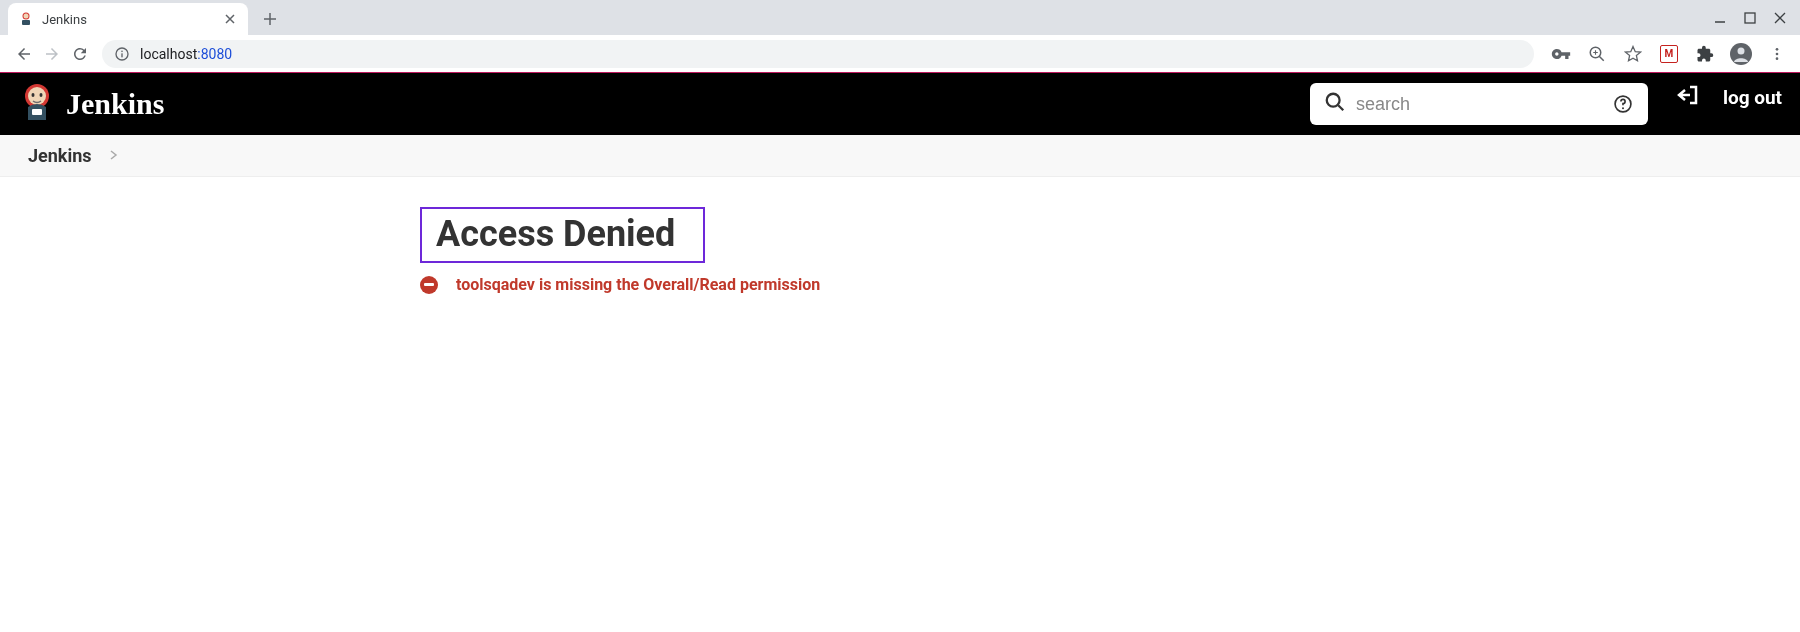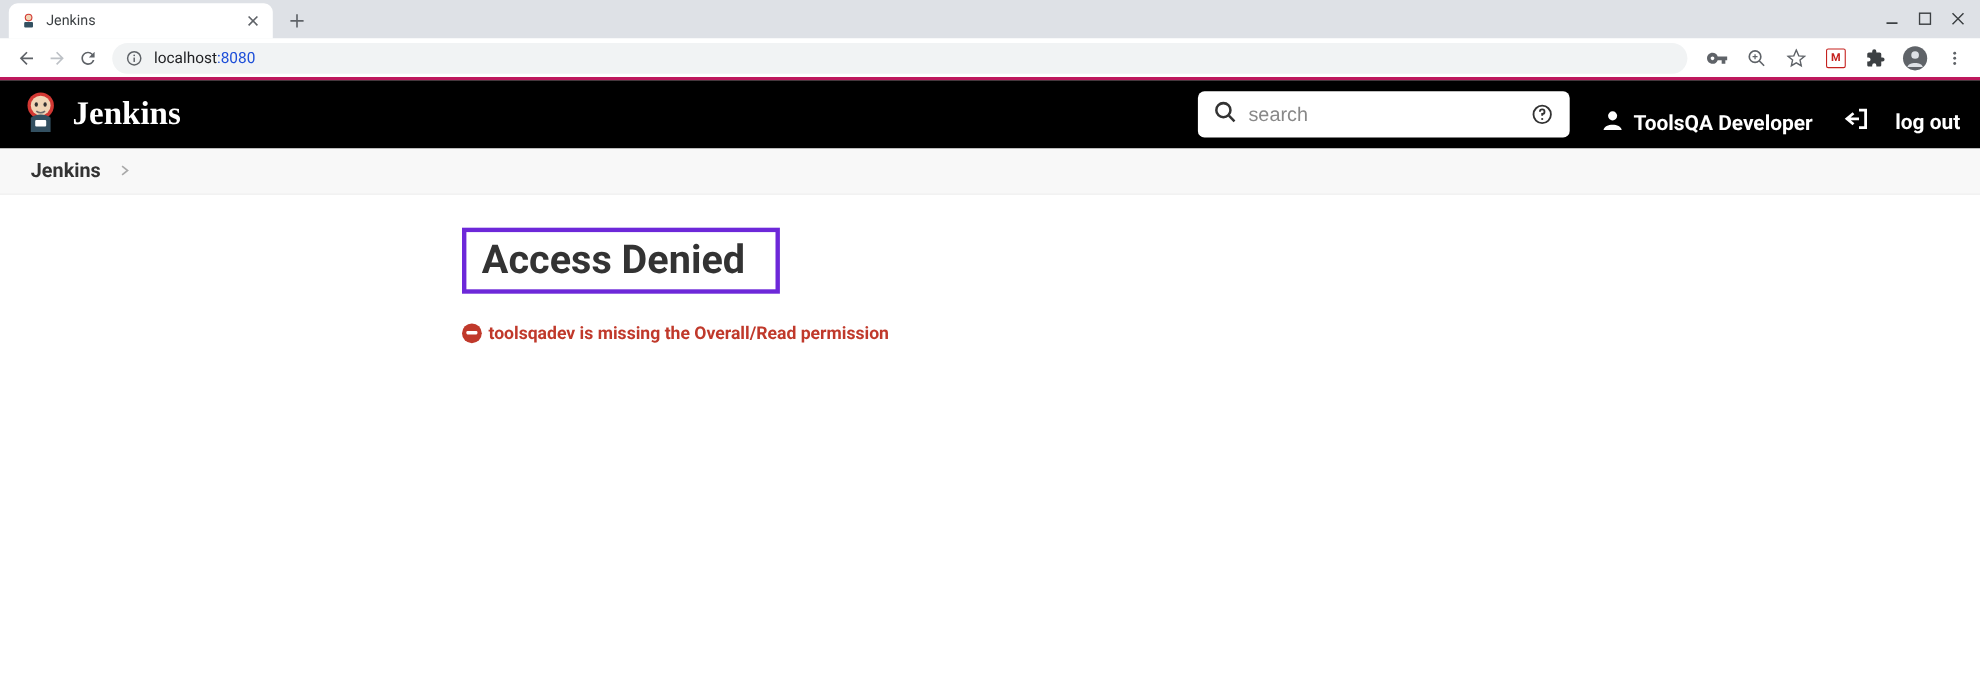--- a/index.html
+++ b/index.html
@@ -78,21 +78,21 @@
       cursor: pointer;
       font-size: 14px;
     }
     
     .address-row {
       background: #fff;
       height: 38px;
       display: flex;
       align-items: center;
       padding: 0 10px;
-      border-bottom: 3px solid #be185d;
+      border-bottom: 1px solid #be185d;
     }
     .nav-btn {
       width: 28px;
       height: 28px;
       display: flex;
       align-items: center;
       justify-content: center;
       color: #5f6368;
       cursor: pointer;
       border-radius: 50%;
@@ -170,21 +170,21 @@
     }
     .jenkins-logo-text {
       color: #fff;
       font-size: 30px;
       font-weight: bold;
       font-family: Georgia, serif;
     }
     .jenkins-header-right {
       margin-left: auto;
       display: flex;
-      align-items: flex-end;
+      align-items: flex-start;
       gap: 28px;
     }
     .search-box {
       background: #fff;
       border-radius: 6px;
       height: 42px;
       width: 338px;
       display: flex;
       align-items: center;
       padding: 0 14px;
@@ -245,34 +245,34 @@
     .breadcrumb-sep {
       margin-left: 18px;
       color: #999;
       font-size: 12px;
     }
     
     .main-content {
       padding: 30px 0 0 420px;
     }
     .access-denied-box {
-      border: 4px solid #6d28d9;
+      border: 2px solid #6d28d9;
       display: inline-block;
       padding: 4px 28px 6px 14px;
     }
     .access-denied-title {
       font-size: 36px;
       font-weight: bold;
       color: #333;
     }
     .error-message {
-      margin-top: 26px;
-      display: flex;
-      align-items: center;
-      gap: 6px;
+      margin-top: 12px;
+      display: flex;
+      align-items: center;
+      gap: 18px;
     }
     .error-icon {
       width: 18px;
       height: 18px;
       border-radius: 50%;
       background: #c0392b;
       display: flex;
       align-items: center;
       justify-content: center;
       flex-shrink: 0;
@@ -427,29 +427,20 @@
       </span>
       <input class="search-input" type="text" placeholder="search" style="">
       <span class="search-help">
         <svg width="20" height="20" viewBox="0 0 24 24">
             <circle cx="12" cy="12" r="9.5" fill="none" stroke="#333" stroke-width="2"></circle>
             <path d="M9.5 9 A2.5 2.5 0 1 1 12 11.5 V13.5" fill="none" stroke="#333" stroke-width="2"></path>
             <circle cx="12" cy="17" r="1.2" fill="#333"></circle>
           </svg>
       </span>
     </div>
-    <a class="user-link">
-      <span>
-        <svg width="22" height="22" viewBox="0 0 24 24">
-            <circle cx="12" cy="8" r="4.5" fill="#fff"></circle>
-            <path d="M3 22 C4 15 20 15 21 22 Z" fill="#fff"></path>
-          </svg>
-      </span>
-      <span>ToolsQA Developer</span>
-    </a>
     <a class="logout-link">
       <span>
         <svg width="24" height="24" viewBox="0 0 24 24">
             <path d="M14 4 H20 V20 H14" fill="none" stroke="#fff" stroke-width="2.5"></path>
             <path d="M3 12 H14 M9 7 L3 12 L9 17" fill="none" stroke="#fff" stroke-width="2.5"></path>
           </svg>
       </span>
       <span>log out</span>
     </a>
   </div>

